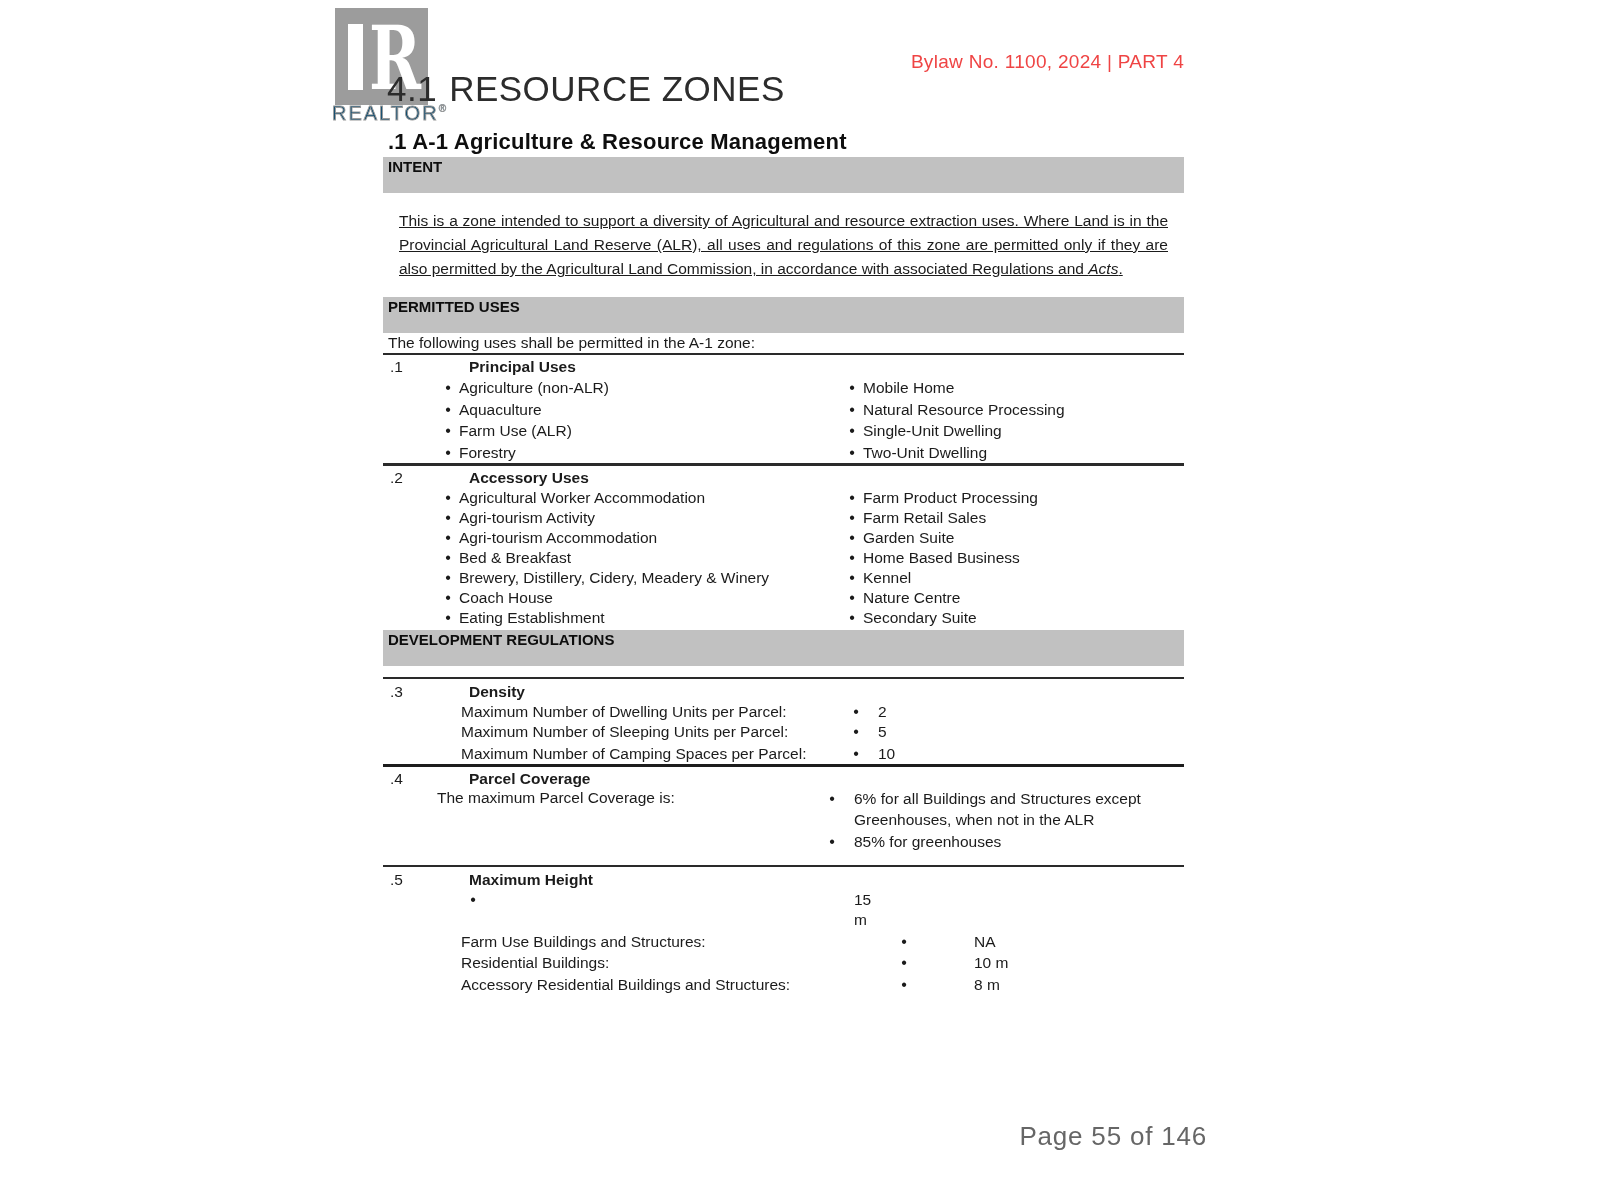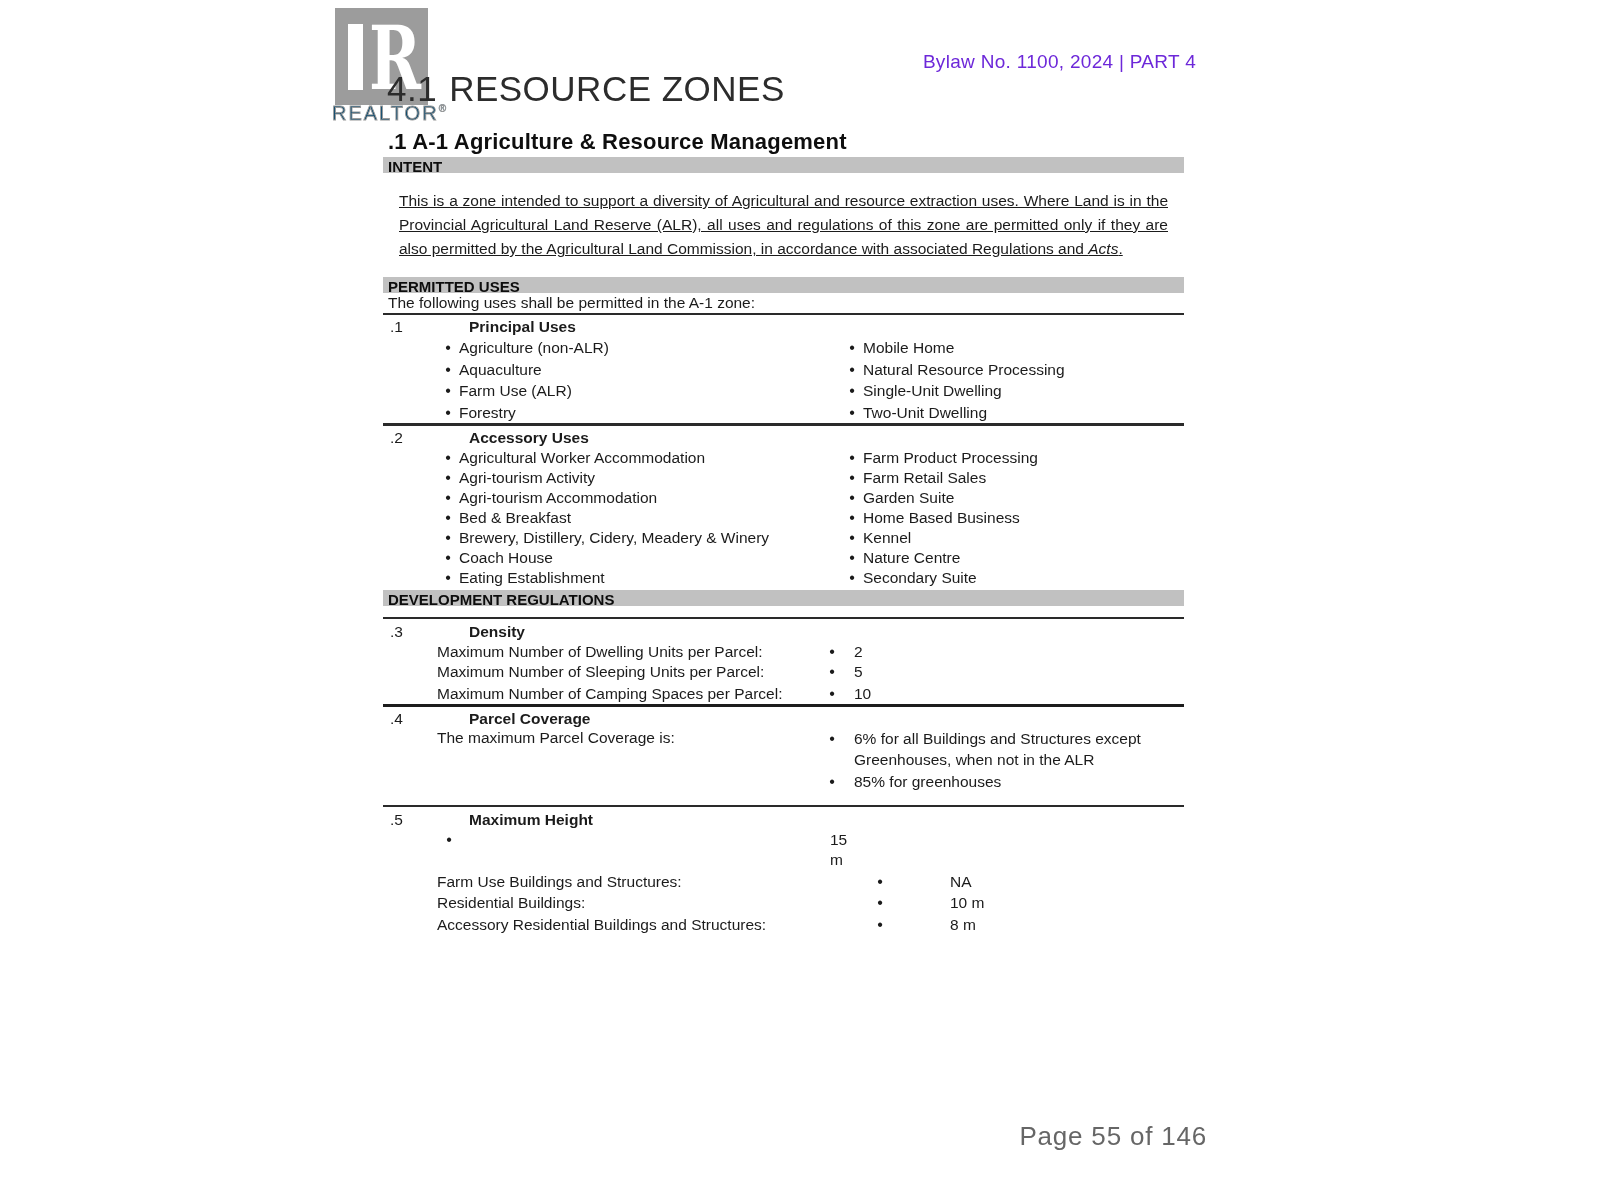--- a/index.html
+++ b/index.html
@@ -15,31 +15,31 @@
     color:#0c4a6e; -webkit-text-stroke:0.9px #9a9a9a; font-weight:400; white-space:nowrap;
   }
   .logo-word sup { font-size:10px; -webkit-text-stroke:0.5px #9a9a9a; }
   .doc-title {
     position:absolute; left:387px; top:70px; z-index:2;
     font-size:35px; line-height:38px; font-weight:400; color:#2c2c2c;
     letter-spacing:0.5px; white-space:nowrap;
   }
   .doc-title .sec-no { margin-right:12px; }
   .bylaw-ref {
-    position:absolute; top:51px; right:404px; font-size:19px; color:#6d28d9;
+    position:absolute; top:51px; right:416px; font-size:19px; color:#ef4444;
     letter-spacing:0.3px; white-space:nowrap;margin-left:32px;
   }
   
   .content { position:absolute; left:383px; top:130px; width:801px; font-size:15.5px; }
   .zone-heading {
     margin:0 0 3px 5px; font-size:22px; line-height:24px; font-weight:700;
     color:#0e0e0e; letter-spacing:0.2px;
   }
   .bar {
-    background:#c1c1c1; height:16px; line-height:20px; font-size:15px;
+    background:#c1c1c1; height:36px; line-height:20px; font-size:15px;
     font-weight:700; color:#0d0d0d; padding-left:5px;
   }
   .intent-text { margin:16px; line-height:24px; text-align:justify;text-decoration:underline; }
   .intro { line-height:20px; padding-left:5px; border-bottom:2.5px solid #2a2a2a; }
   .rule { height:2.5px; background:#2a2a2a; }
   .rule.after-devreg { margin-top:11px; height:2px; }
   .rule.thick { height:3.5px; background:#1c1c1c; }
   .rule.before-height { margin-top:12px; height:2px; }
   
   .section { display:grid; grid-template-columns:54px 1fr; padding-top:2px; }
@@ -49,21 +49,21 @@
   .uses-grid { display:grid; grid-template-columns:408px 1fr; }
   ul.uses { list-style:none; margin:0; padding:0; }
   ul.uses.left { padding-left:4px; }
   li.use-item { display:flex; }
   .principal li.use-item { line-height:21.5px; }
   .accessory li.use-item { line-height:20px; }
   .bullet { width:14px; text-align:center; flex:0 0 14px; font-size:16px; }
   li.use-item .use-label { margin-left:4px; }
   
   ul.reg-rows, ul.cov-values { list-style:none; margin:0; padding:0; }
-  li.reg-row { display:grid; grid-template-columns:383px 24px 1fr; line-height:20.5px; }
+  li.reg-row { display:grid; grid-template-columns:383px 24px 1fr; line-height:20.5px;margin-left:24px; }
   .density li.reg-row { line-height:20px; }
   .density li.reg-row:last-child { margin-top:2px; }
   .height li.reg-row + li.reg-row { margin-top:1px;gap:48px; }
   li.reg-row .bullet { width:24px; flex:none; text-align:center; }
   li.reg-row .reg-value { padding-left:10px; }
   .cov-grid { display:grid; grid-template-columns:383px 1fr; }
   li.cov-item { display:flex; line-height:20.5px; }
   li.cov-item + li.cov-item { margin-top:2px; }
   li.cov-item .bullet { width:24px; flex:0 0 24px; text-align:center; }
   li.cov-item .cov-label { padding-left:10px; }

